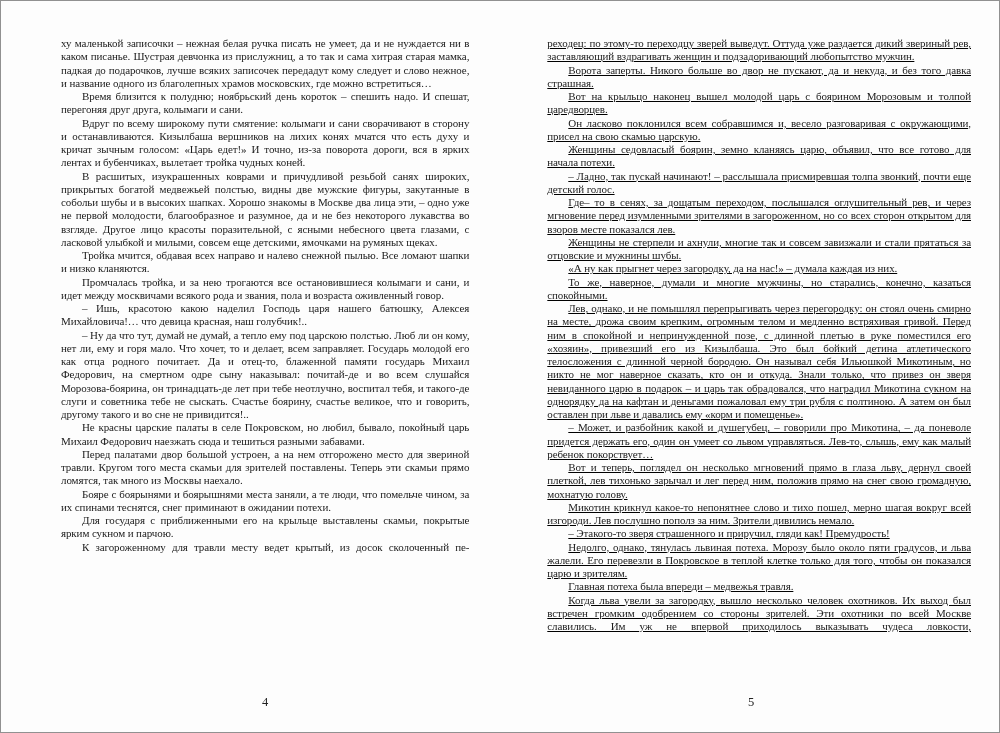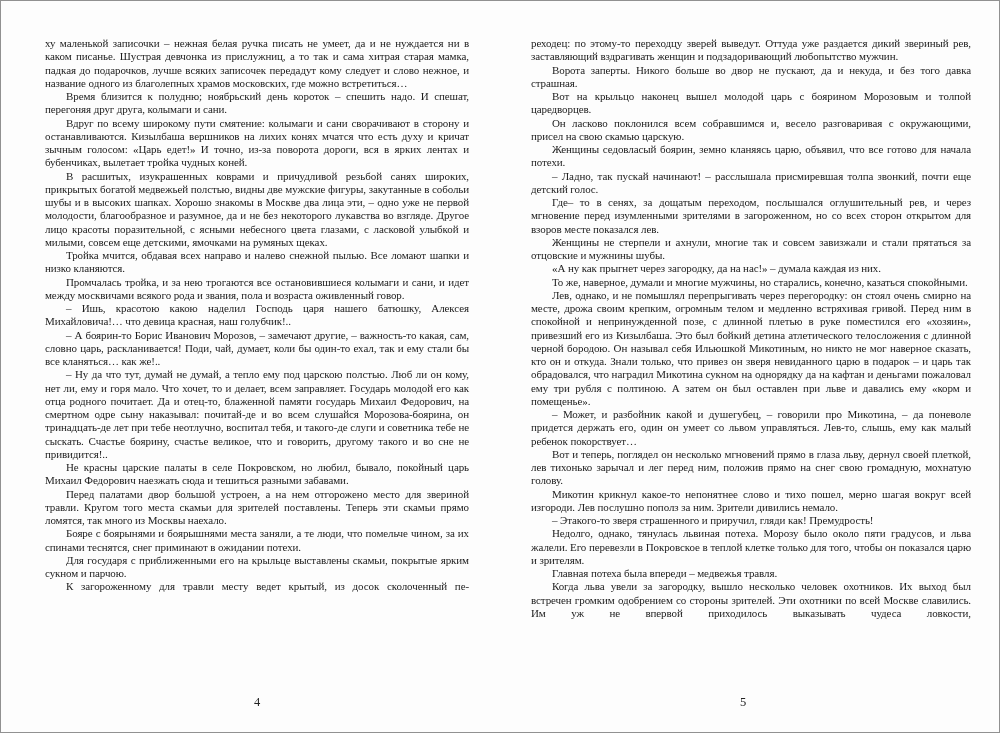--- a/index.html
+++ b/index.html
@@ -14,23 +14,24 @@
     border: 1px solid #919191;
     background: #fdfdfd;
     display: flex;
     overflow: hidden;
   }
   .page {
     box-sizing: border-box;
     width: 50%;
     height: 100%;
     position: relative;
+    margin-left: 16px;
   }
   .page-left  { padding: 36px 31px 0 44px; }
-  .page-right { padding: 36px 28px 0 31px; }
+  .page-right { padding: 36px 28px 0 31px; text-decoration: underline; }
   .page-text {
     font-family: "Liberation Serif", "DejaVu Serif", serif;
     font-size: 11px;
     line-height: 13.25px;
     letter-spacing: -0.1px;
     color: #1c1c1c;
     text-align: justify;
   }
   .page-text p.para {
     margin: 0;
@@ -56,21 +57,20 @@
 <div class="frame">
   <div class="page page-left">
     <div class="page-text">
         <p class="para no-indent">ху маленькой записочки – нежная белая ручка писать не умеет, да и не нуждается ни в каком писанье. Шустрая девчонка из прислужниц, а то так и сама хитрая старая мамка, падкая до подарочков, лучше всяких записочек передадут кому следует и слово нежное, и название одного из благолепных храмов московских, где можно встретиться…</p>
         <p class="para">Время близится к полудню; ноябрьский день короток – спешить надо. И спешат, перегоняя друг друга, колымаги и сани.</p>
         <p class="para">Вдруг по всему широкому пути смятение: колымаги и сани сворачивают в сторону и останавливаются. Кизылбаша вершников на лихих конях мчатся что есть духу и кричат зычным голосом: «Царь едет!» И точно, из-за поворота дороги, вся в ярких лентах и бубенчиках, вылетает тройка чудных коней.</p>
         <p class="para">В расшитых, изукрашенных коврами и причудливой резьбой санях широких, прикрытых богатой медвежьей полстью, видны две мужские фигуры, закутанные в собольи шубы и в высоких шапках. Хорошо знакомы в Москве два лица эти, – одно уже не первой молодости, благообразное и разумное, да и не без некоторого лукавства во взгляде. Другое лицо красоты поразительной, с ясными небесного цвета глазами, с ласковой улыбкой и милыми, совсем еще детскими, ямочками на румяных щеках.</p>
         <p class="para">Тройка мчится, обдавая всех направо и налево снежной пылью. Все ломают шапки и низко кланяются.</p>
         <p class="para">Промчалась тройка, и за нею трогаются все остановившиеся колымаги и сани, и идет между москвичами всякого рода и звания, пола и возраста оживленный говор.</p>
         <p class="para">– Ишь, красотою какою наделил Господь царя нашего батюшку, Алексея Михайловича!… что девица красная, наш голубчик!..</p>
-        <p class="para">– А боярин-то Борис Иванович Морозов, – замечают другие, – важность-то какая, сам, словно царь, раскланивается! Поди, чай, думает, коли бы один-то ехал, так и ему стали бы все кланяться… как же!..</p>
         <p class="para">– Ну да что тут, думай не думай, а тепло ему под царскою полстью. Люб ли он кому, нет ли, ему и горя мало. Что хочет, то и делает, всем заправляет. Государь молодой его как отца родного почитает. Да и отец-то, блаженной памяти государь Михаил Федорович, на смертном одре сыну наказывал: почитай-де и во всем слушайся Морозова-боярина, он тринадцать-де лет при тебе неотлучно, воспитал тебя, и такого-де слуги и советника тебе не сыскать. Счастье боярину, счастье великое, что и говорить, другому такого и во сне не привидится!..</p>
         <p class="para">Не красны царские палаты в селе Покровском, но любил, бывало, покойный царь Михаил Федорович наезжать сюда и тешиться разными забавами.</p>
         <p class="para">Перед палатами двор большой устроен, а на нем отгорожено место для звериной травли. Кругом того места скамьи для зрителей поставлены. Теперь эти скамьи прямо ломятся, так много из Москвы наехало.</p>
         <p class="para">Бояре с боярынями и боярышнями места заняли, а те люди, что помельче чином, за их спинами теснятся, снег приминают в ожидании потехи.</p>
         <p class="para">Для государя с приближенными его на крыльце выставлены скамьи, покрытые ярким сукном и парчою.</p>
         <p class="para cut">К загороженному для травли месту ведет крытый, из досок сколоченный пе-</p>
       </div>
     <div class="page-number">4</div>
   </div>
   <div class="page page-right">

